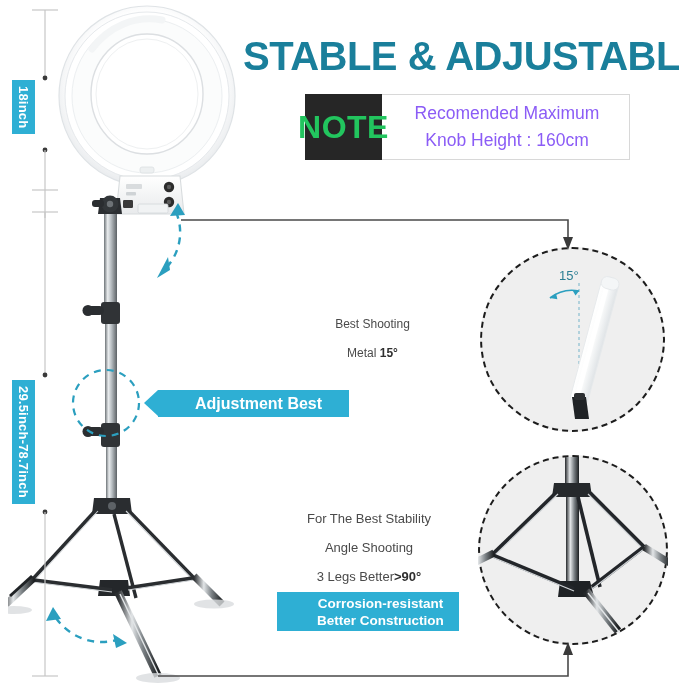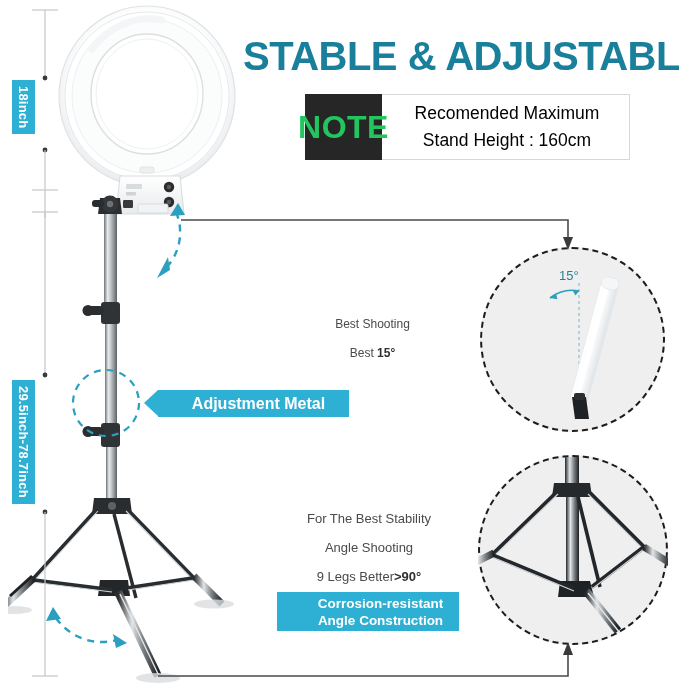--- a/index.html
+++ b/index.html
@@ -54,21 +54,21 @@
     letter-spacing: 0.5px;
     display: flex;
     align-items: center;
     justify-content: center;
   }
   #note-text {
     left: 388px;
     top: 100px;
     width: 238px;
     text-align: center;
-    color: #000000;
+    color: #8b5cf6;
     font-size: 17.5px;
     line-height: 27px;
   }
   #note-text .l2 { display: block; }
   .meas-label {
     background: #2eafd4;
     color: #ffffff;
     font-size: 13px;
     font-weight: bold;
     letter-spacing: 0.2px;
@@ -165,21 +165,21 @@
 <body>
 
 <div id="infographic">
 
   <div class="abs" id="title">STABLE &amp; ADJUSTABLE</div>
 
   <div class="abs" id="note-box"></div>
   <div class="abs" id="note-tag">NOTE</div>
   <div class="abs" id="note-text">
     <span>Recomended Maximum</span>
-    <span class="l2">Stand Height : 160cm</span>
+    <span class="l2">Knob Height : 160cm</span>
   </div>
 
   <svg class="abs" id="ringlight" viewBox="0 0 190 215">
     <defs>
       <radialGradient id="ringShade" cx="50%" cy="45%" r="58%">
         <stop offset="0%" stop-color="#ffffff"></stop>
         <stop offset="72%" stop-color="#ffffff"></stop>
         <stop offset="100%" stop-color="#e4e7ea"></stop>
       </radialGradient>
       <linearGradient id="headGrad" x1="0" y1="0" x2="0" y2="1">
@@ -376,35 +376,35 @@
       <line x1="45" y1="512" x2="45" y2="676" stroke="#c6c6c6" stroke-width="1.2"></line>
       <line x1="32" y1="676" x2="58" y2="676" stroke="#c6c6c6" stroke-width="1.2"></line>
     </g>
   </svg>
 
   <div class="abs meas-label" id="meas-18" style="left:35px; top:80px; transform: rotate(90deg);">18inch</div>
 
   <div class="abs meas-label" id="meas-range" style="left:35px; top:380px; transform: rotate(90deg);">29.5inch-78.7inch</div>
 
   <div class="abs" id="knob-banner-arrow"></div>
-  <div class="abs banner" id="knob-banner">Adjustment Metal</div>
+  <div class="abs banner" id="knob-banner">Adjustment Best</div>
 
   <div class="abs banner" id="metal-banner">
     <span>Corrosion-resistant</span>
-    <span>Angle Construction</span>
+    <span>Better Construction</span>
   </div>
 
   <div class="abs caption" id="shoot-caption">
     <div>Best Shooting</div>
     <div>
-      <span>Best </span><b>15°</b>
+      <span>Metal </span><b>15°</b>
     </div>
   </div>
 
   <div class="abs caption" id="stability-caption">
     <div>For The Best Stability</div>
     <div>Angle Shooting</div>
     <div>
-      <span>9 Legs Better</span><b>&gt;90°</b>
+      <span>3 Legs Better</span><b>&gt;90°</b>
     </div>
   </div>
 
 </div>
 
 </body></html>

